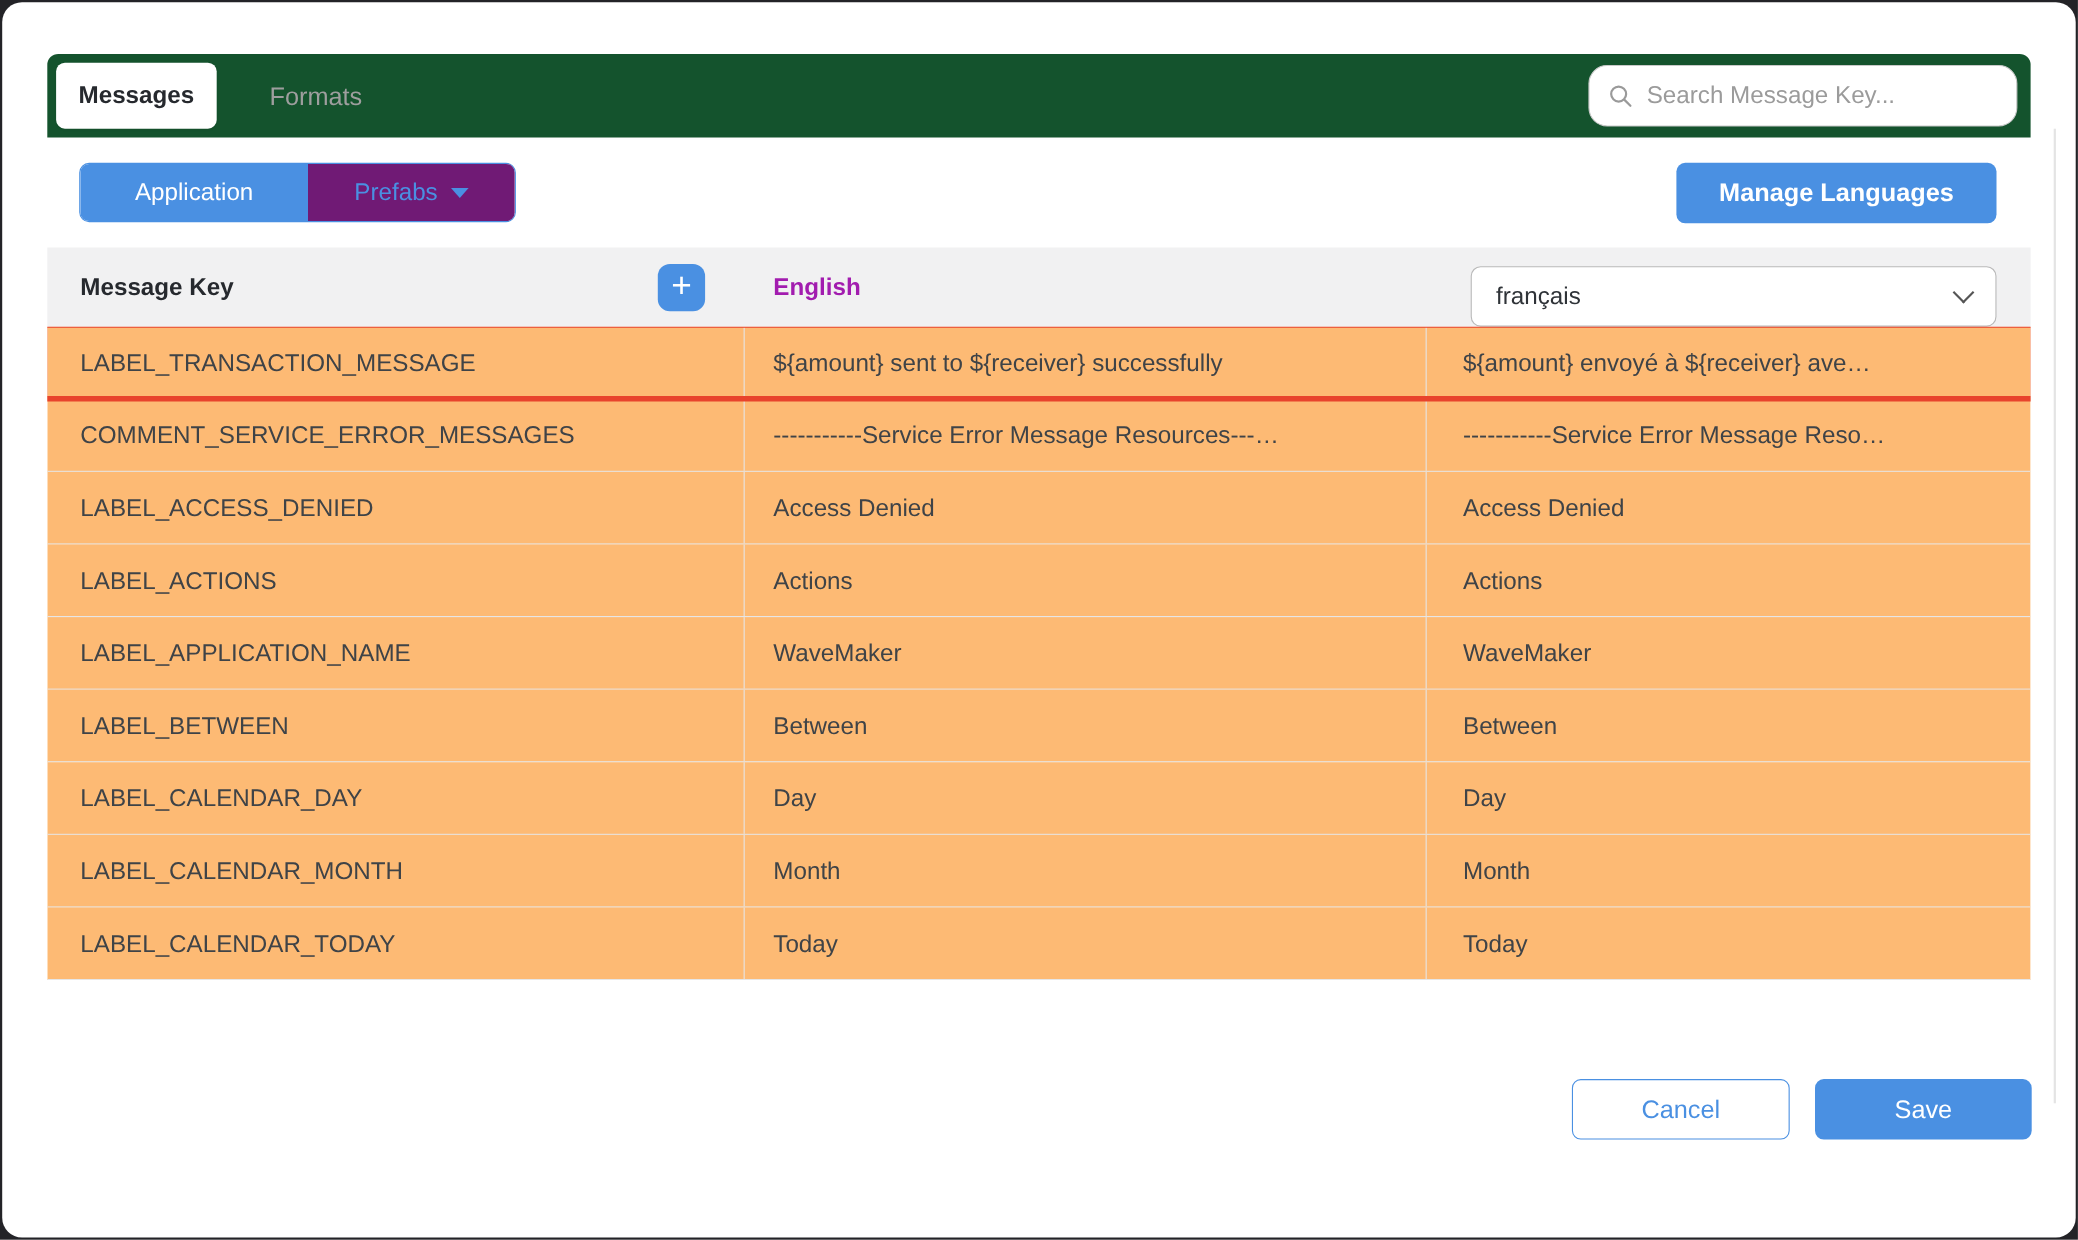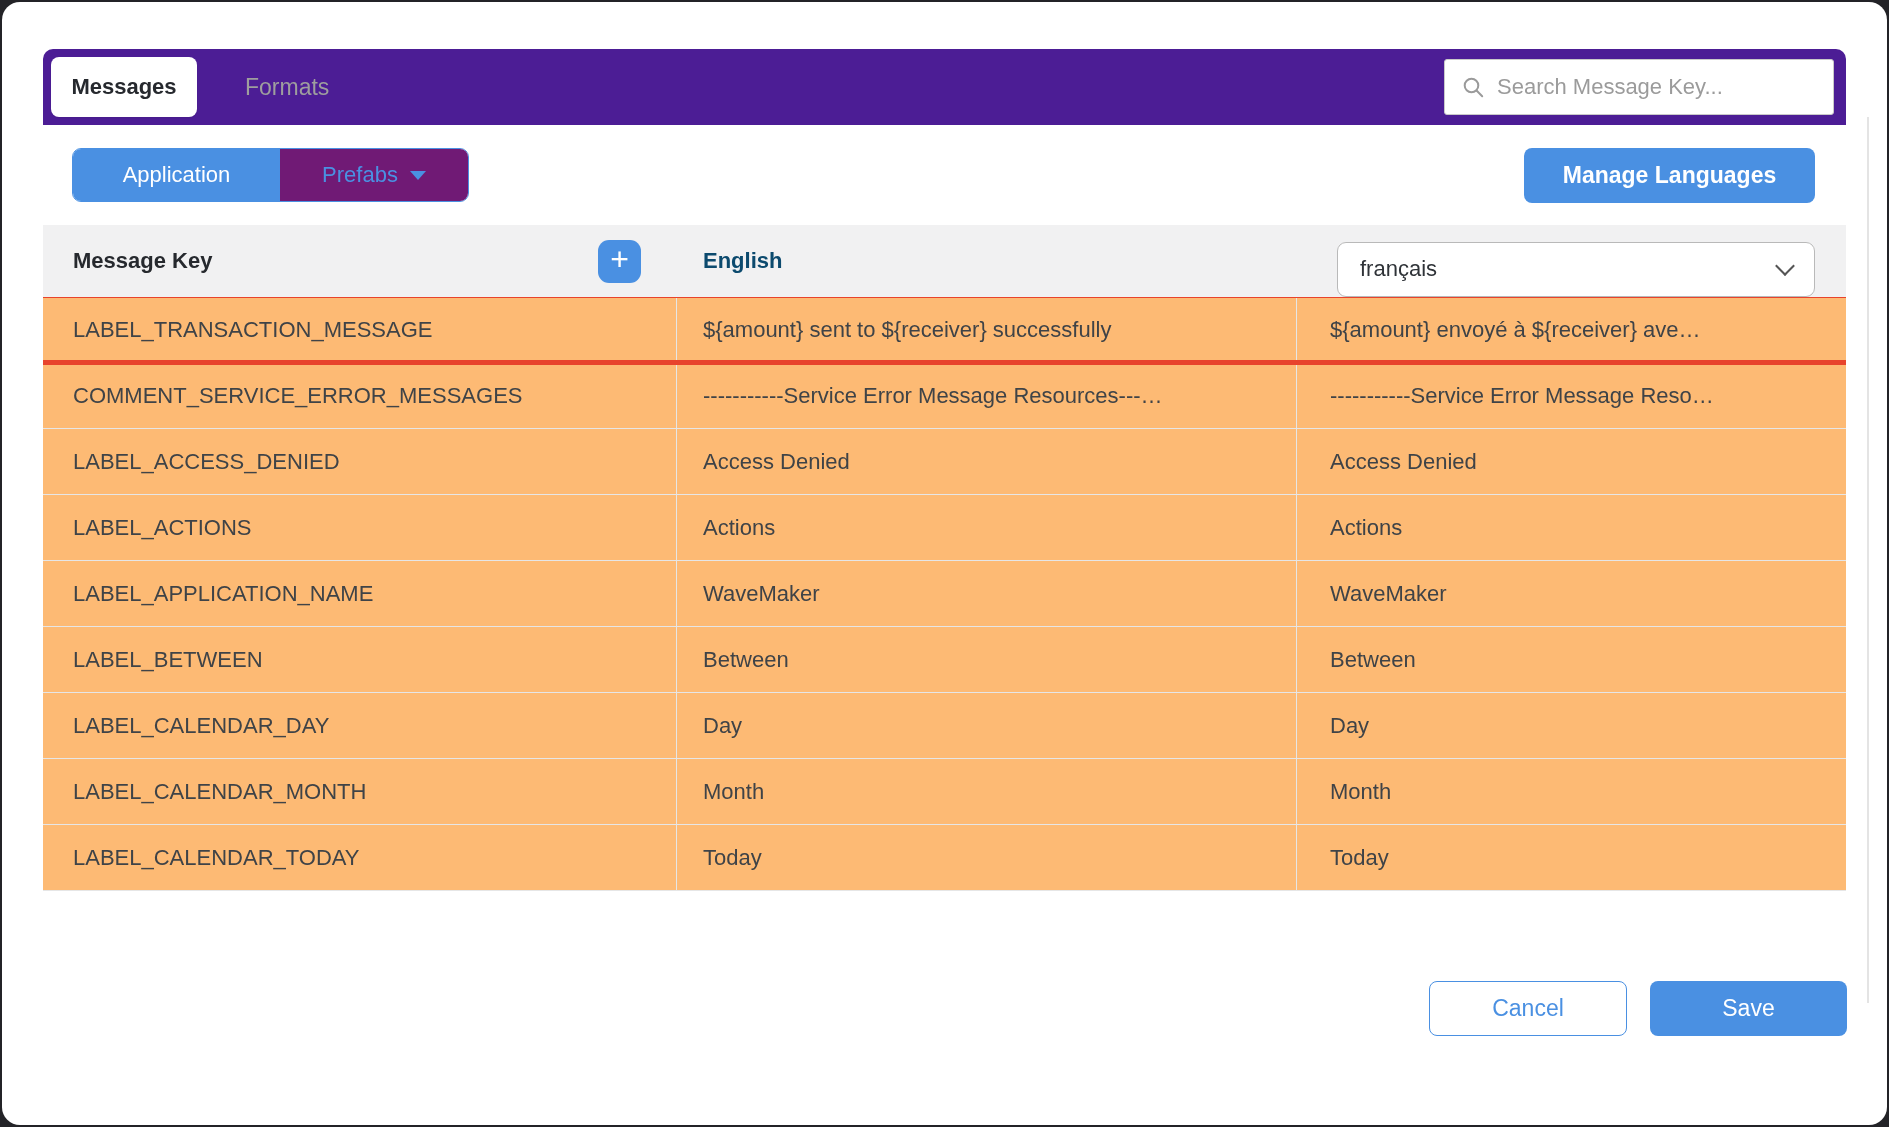--- a/index.html
+++ b/index.html
@@ -21,28 +21,28 @@
   .qmark{width:31px;height:31px;border-radius:50%;border:2.5px solid #8d8d8d;color:#8d8d8d;
          display:flex;align-items:center;justify-content:center;font-size:19px;font-weight:bold;}
   .help-label{font-size:23px;color:#8d8d8d;}
   .close-btn{background:none;border:none;font-size:32px;color:#757575;cursor:pointer;
              line-height:1;font-weight:bold;}
 
   
   .dlg-body{flex:none;padding:47px 41px 0;}
 
   
-  .tabstrip{height:76px;background:#4c1d95;border-radius:10px 10px 0 0;
+  .tabstrip{height:76px;background:#14532d;border-radius:10px 10px 0 0;
             display:flex;align-items:center;position:relative;}
   .tab-active{margin-left:8px;height:60px;width:146px;background:#ffffff;border-radius:8px;
               display:flex;align-items:center;justify-content:center;font-size:22px;
               font-weight:bold;color:#26292e;box-shadow:0 1px 2px rgba(0,0,0,.07);cursor:pointer;}
   .tab-inactive{margin-left:48px;font-size:23px;color:#9e9e9e;cursor:pointer;}
   .searchbox{position:absolute;right:12px;top:10px;width:390px;height:56px;background:#fff;
-             border:1.5px solid #c9c9c9;border-radius:3px;display:flex;align-items:center;
+             border:1.5px solid #c9c9c9;border-radius:17px;display:flex;align-items:center;
              padding:0 16px;gap:12px;}
   .searchbox input{border:none;outline:none;font-size:22px;color:#3f4347;flex:1;min-width:0;}
   .searchbox input::placeholder{color:#9b9b9b;}
 
   
   .toolbar-row{height:100px;display:flex;align-items:center;justify-content:space-between;}
   .segmented{display:flex;margin-left:29px;border:1.5px solid var(--accent);border-radius:9px;
              overflow:hidden;height:54px;}
   .seg-app{width:207px;background:var(--accent);color:#fff;border:none;font-size:22px;
            cursor:pointer;}
@@ -54,21 +54,21 @@
               border:none;border-radius:8px;font-size:23px;font-weight:bold;cursor:pointer;}
 
   
   .thead{height:72px;background:#f1f1f2;display:grid;grid-template-columns:634px 620px 1fr;
          align-items:center;}
   .th-key{display:flex;align-items:center;justify-content:space-between;
           padding:0 36px 0 30px;font-size:22px;font-weight:bold;color:#26292e;}
   .add-btn{width:43px;height:43px;background:var(--accent);color:#fff;border:none;border-radius:11px;
            font-size:32px;font-weight:normal;line-height:1;cursor:pointer;
            display:flex;align-items:center;justify-content:center;padding-bottom:4px;}
-  .th-eng{padding-left:26px;font-size:22px;font-weight:bold;color:#0c4a6e;}
+  .th-eng{padding-left:26px;font-size:22px;font-weight:bold;color:#a21caf;}
   .th-lang{padding:16px 31px 0 40px;}
   .lang-select{height:55px;background:#fff;border:1.5px solid #b9b9b9;border-radius:9px;
                display:flex;align-items:center;justify-content:space-between;
                padding:0 22px;font-size:22px;color:#2f3338;cursor:pointer;}
   .chev{width:14px;height:14px;border-right:2.5px solid #555;border-bottom:2.5px solid #555;
         transform:rotate(45deg);margin-top:-7px;}
 
   .tbody{height:594px;overflow:hidden;}
   .trow{height:66px;display:grid;grid-template-columns:634px 620px 1fr;
         border-bottom:1px solid #e6e6e6;position:relative;background:#fdba74;}

